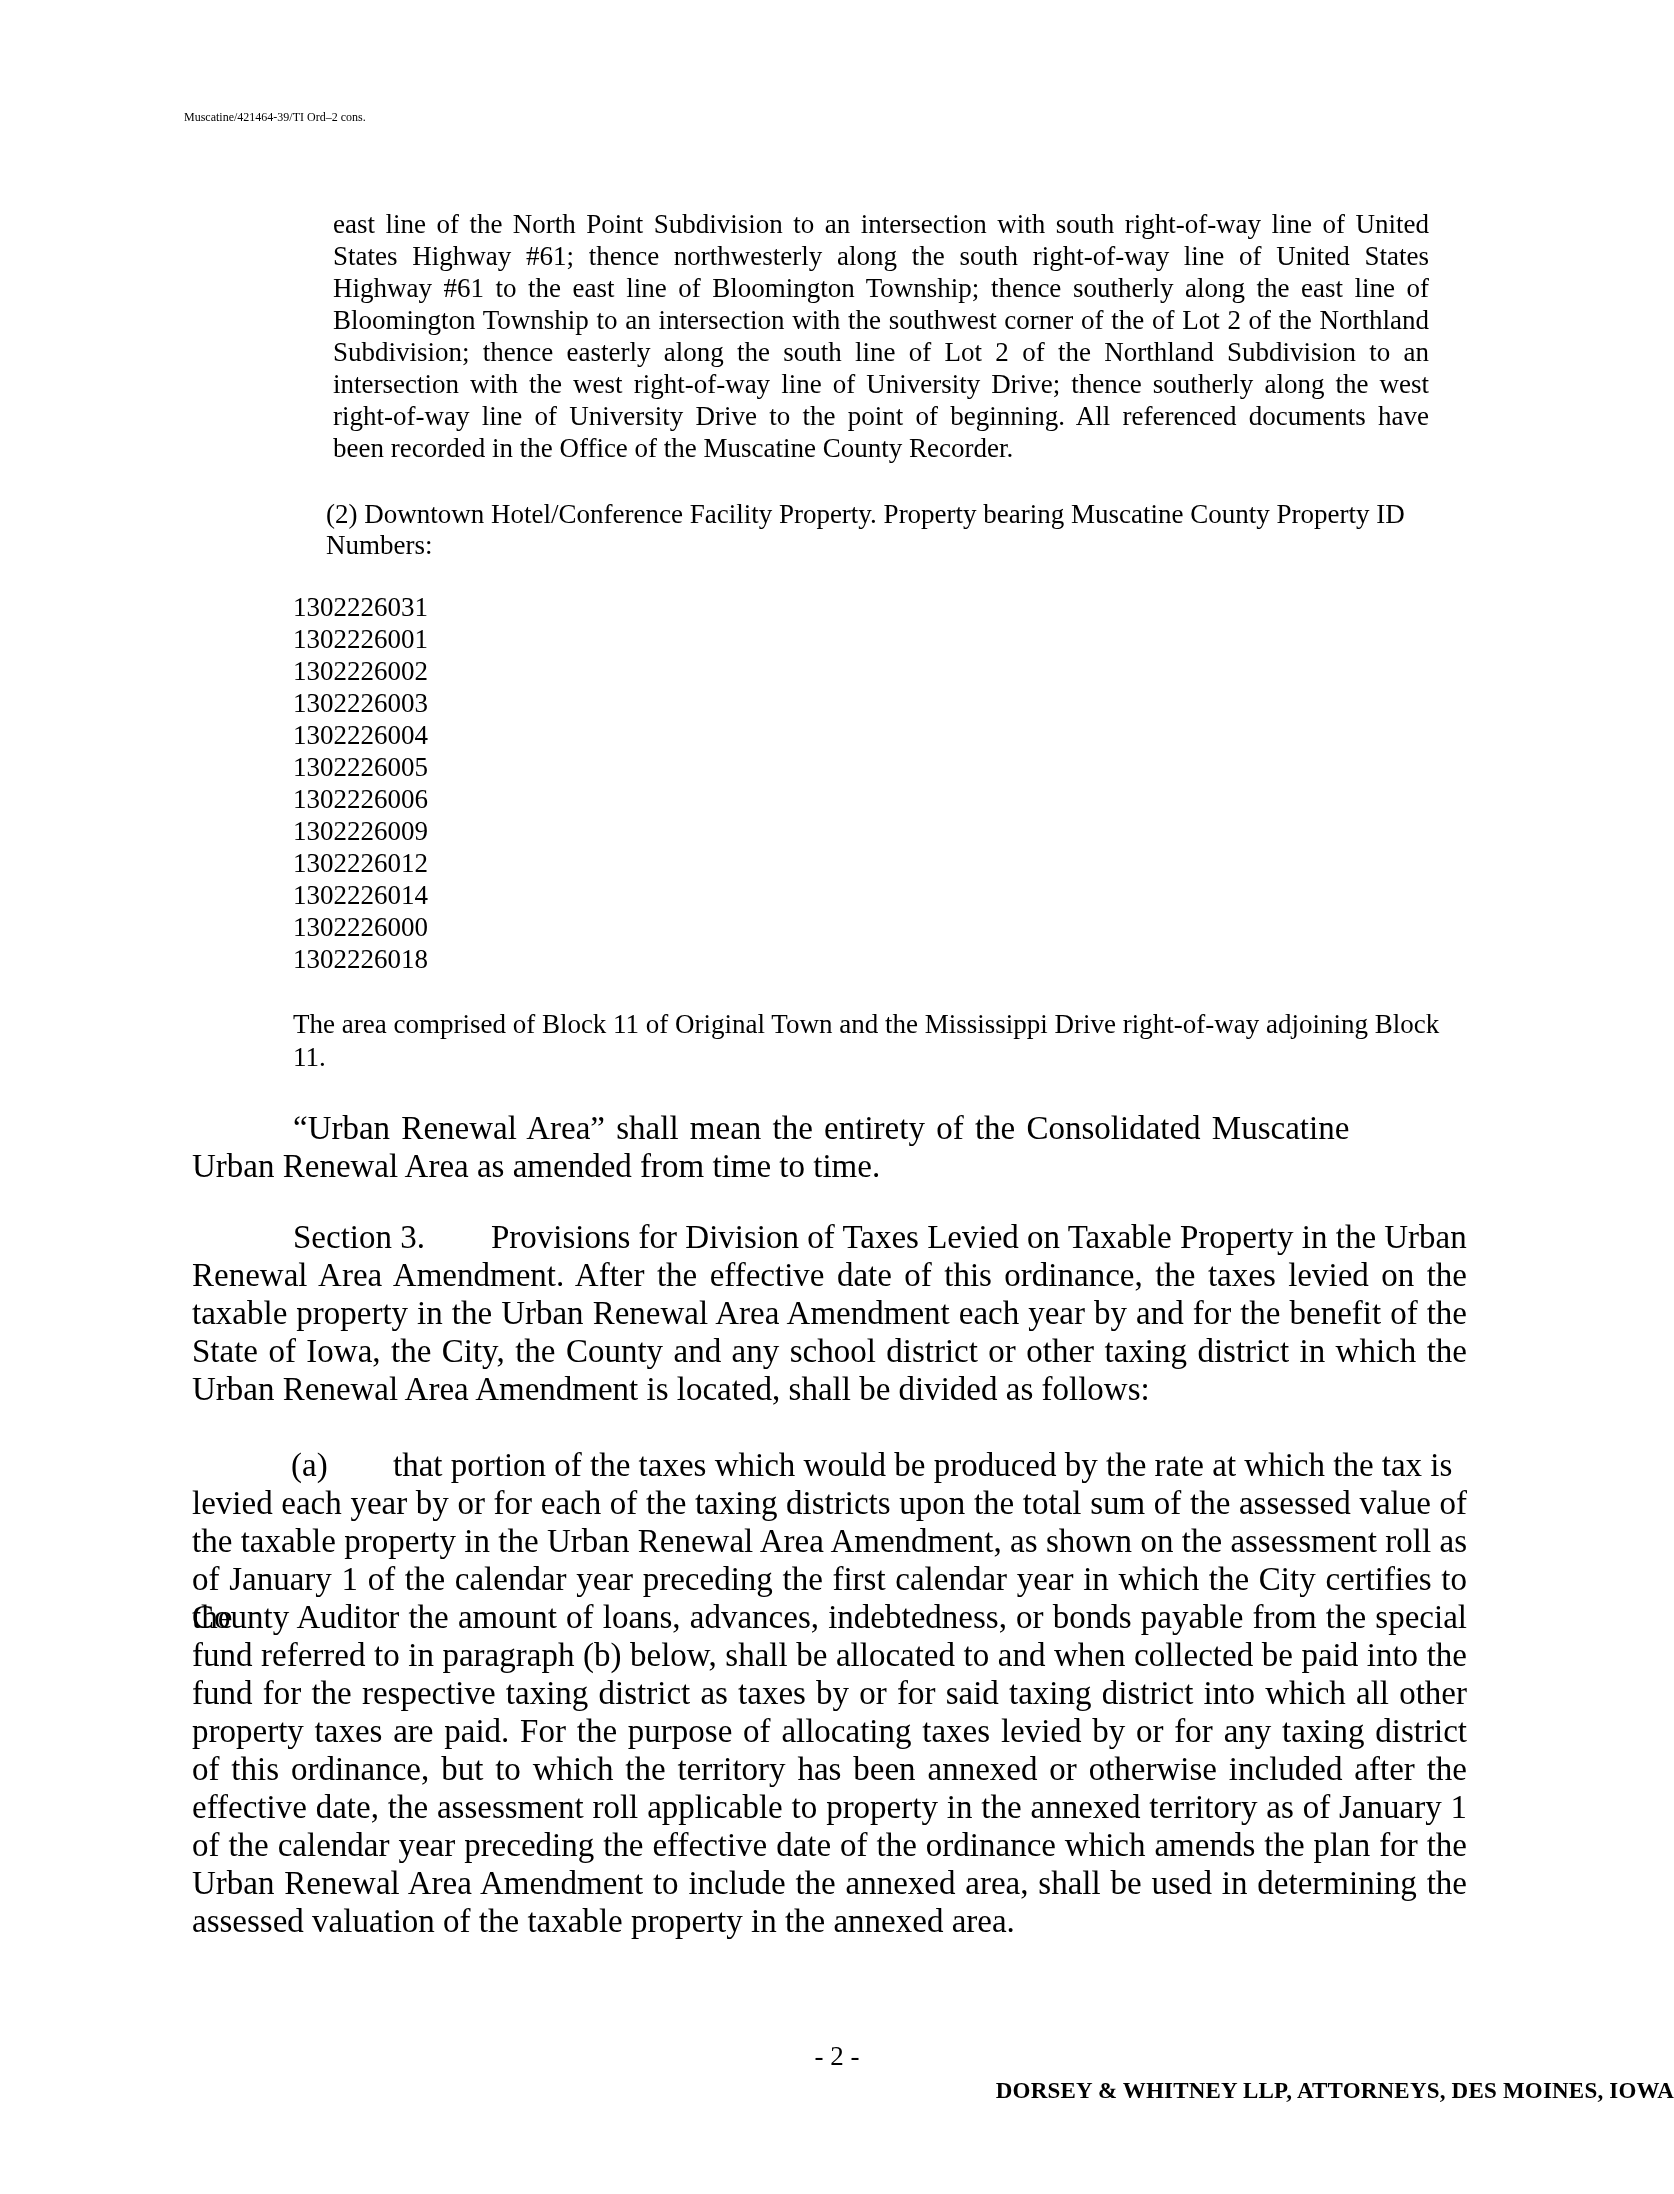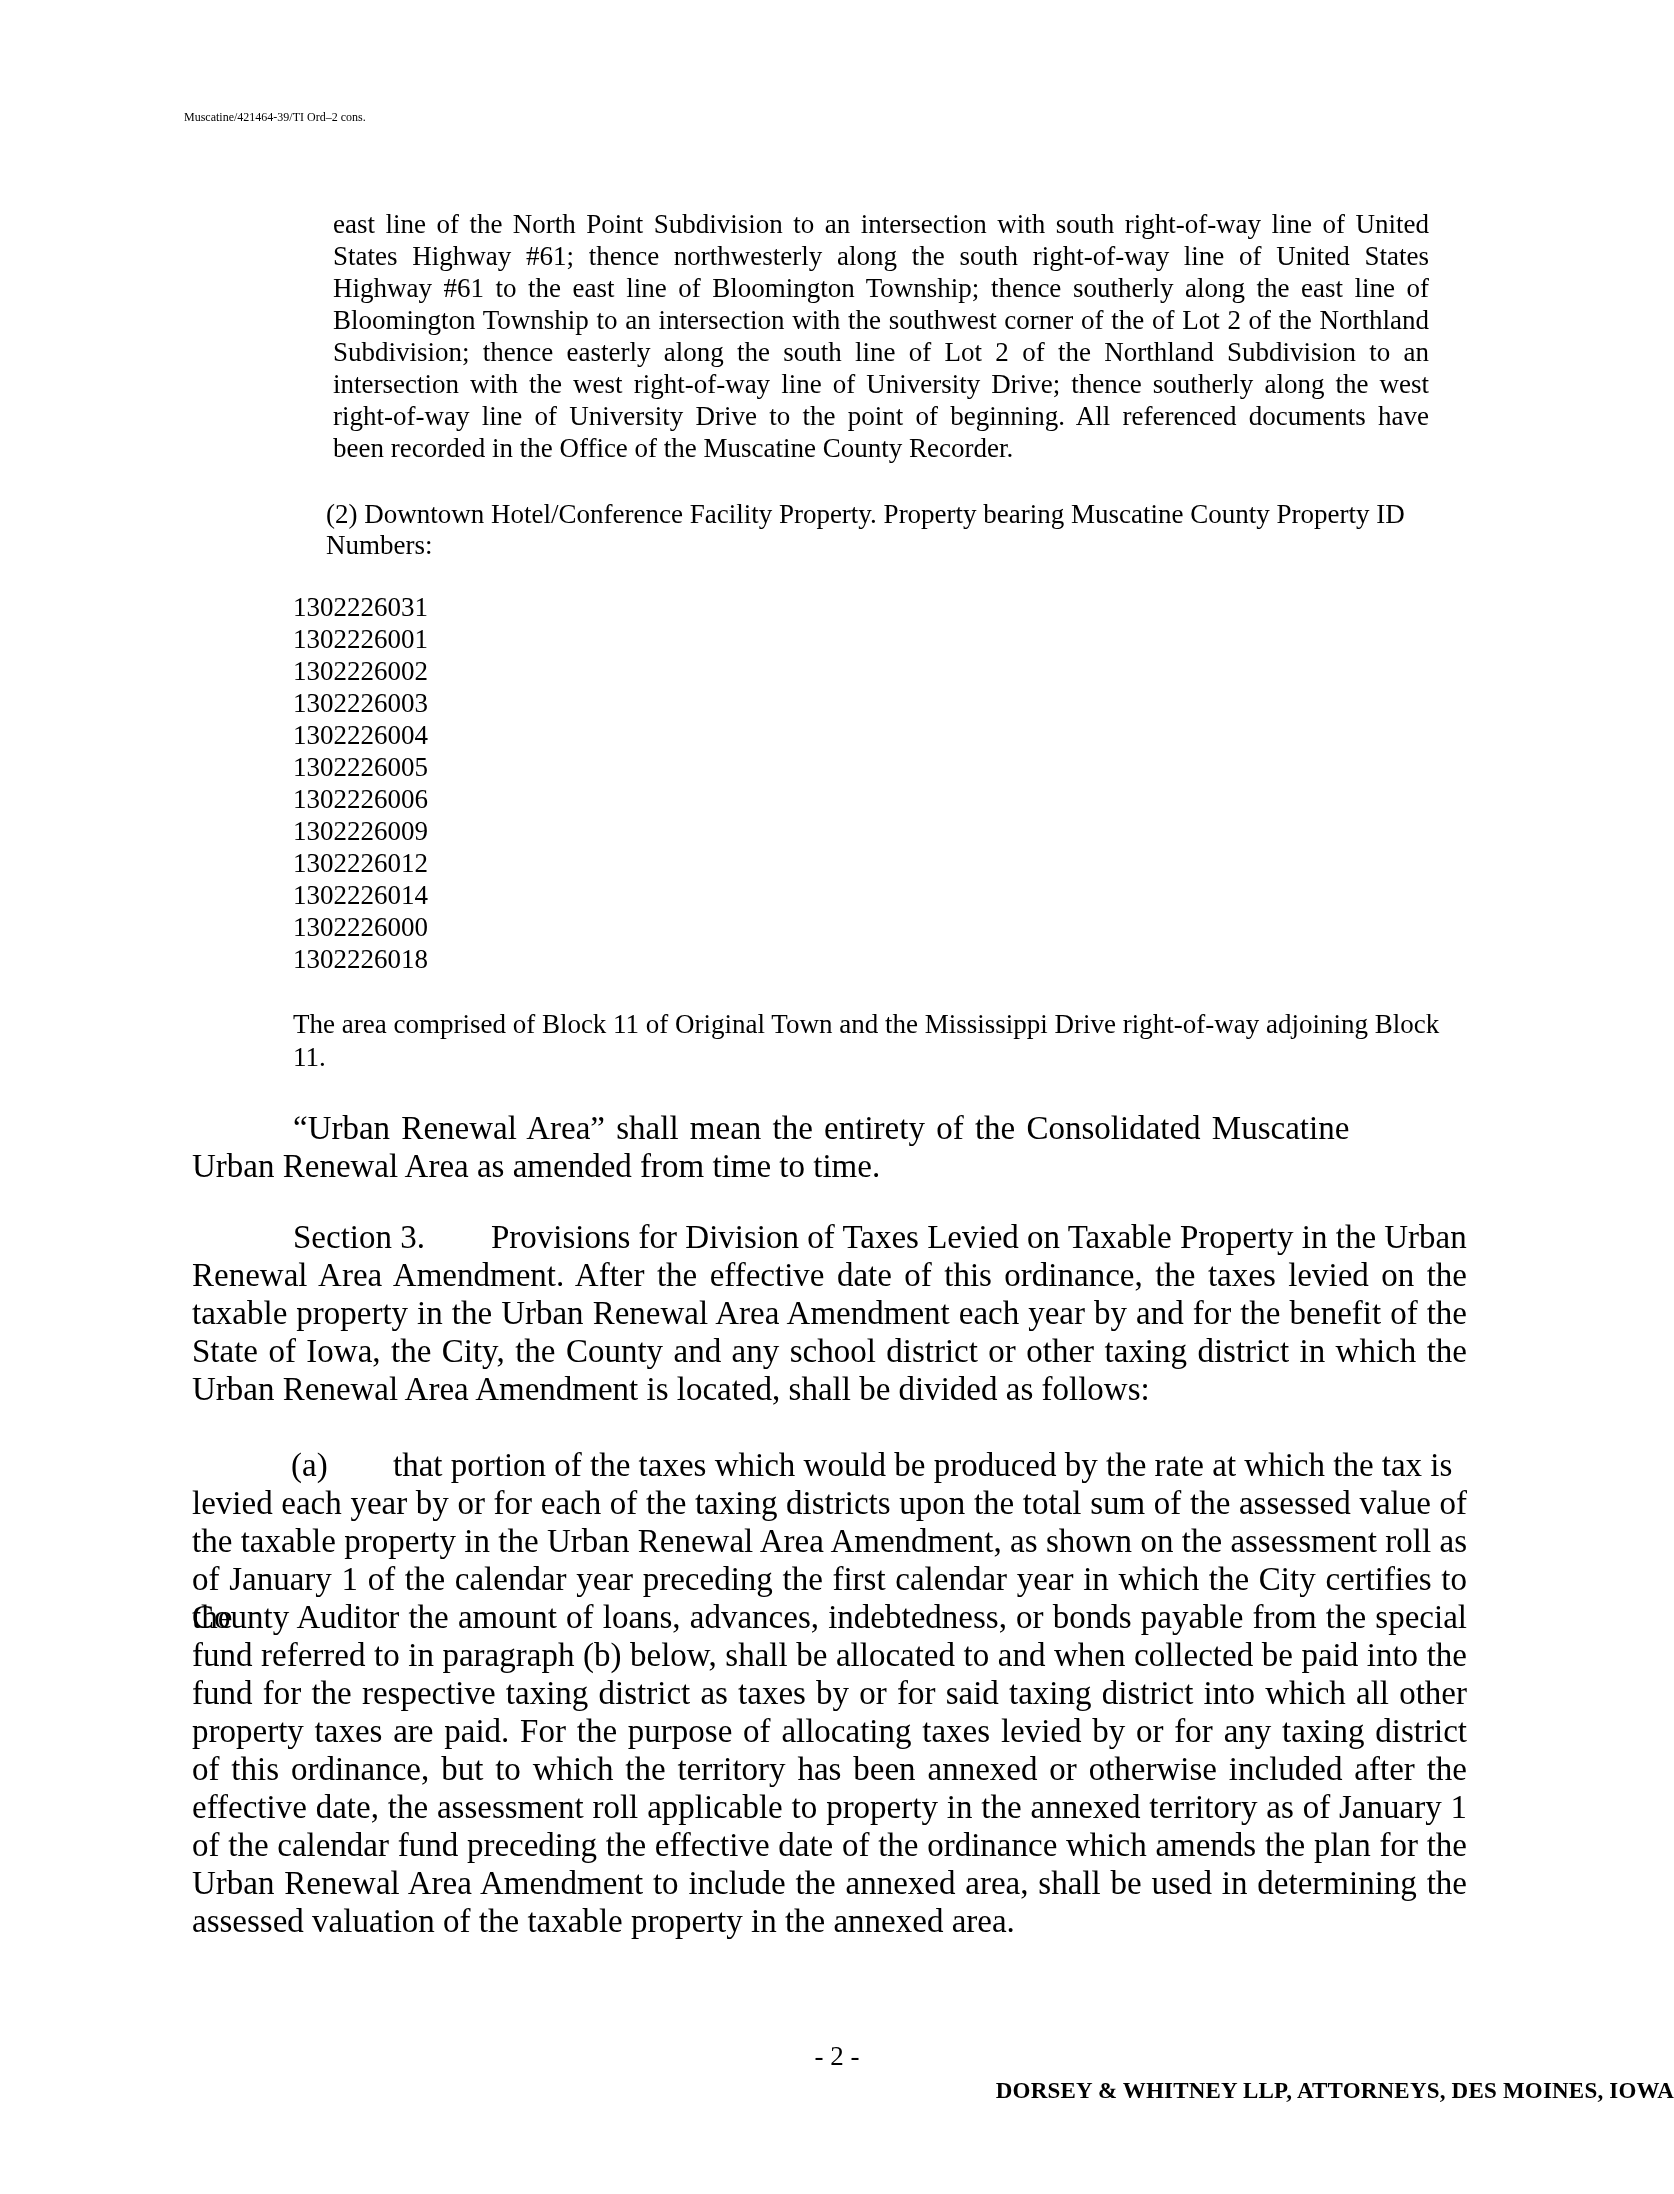--- a/index.html
+++ b/index.html
@@ -84,20 +84,20 @@
   </div>
   <span class="j" style="height:38px">levied each year by or for each of the taxing districts upon the total sum of the assessed value of</span>
   <span class="j" style="height:38px">the taxable property in the Urban Renewal Area Amendment, as shown on the assessment roll as</span>
   <span class="j" style="height:38px">of January 1 of the calendar year preceding the first calendar year in which the City certifies to the</span>
   <span class="j" style="height:38px">County Auditor the amount of loans, advances, indebtedness, or bonds payable from the special</span>
   <span class="j" style="height:38px">fund referred to in paragraph (b) below, shall be allocated to and when collected be paid into the</span>
   <span class="j" style="height:38px">fund for the respective taxing district as taxes by or for said taxing district into which all other</span>
   <span class="j" style="height:38px">property taxes are paid.  For the purpose of allocating taxes levied by or for any taxing district</span>
   <span class="j" style="height:38px">of this ordinance, but to which the territory has been annexed or otherwise included after the</span>
   <span class="j" style="height:38px">effective date, the assessment roll applicable to property in the annexed territory as of January 1</span>
-  <span class="j" style="height:38px">of the calendar fund preceding the effective date of the ordinance which amends the plan for the</span>
+  <span class="j" style="height:38px">of the calendar year preceding the effective date of the ordinance which amends the plan for the</span>
   <span class="j" style="height:38px">Urban Renewal Area Amendment to include the annexed area, shall be used in determining the</span>
   <span class="jl" style="height:38px">assessed valuation of the taxable property in the annexed area.</span>
 </div>
 
 <div class="abs page-num">- 2 -</div>
 <div class="abs footer">DORSEY &amp; WHITNEY LLP, ATTORNEYS, DES MOINES, IOWA</div>
 
 
 </body></html>

